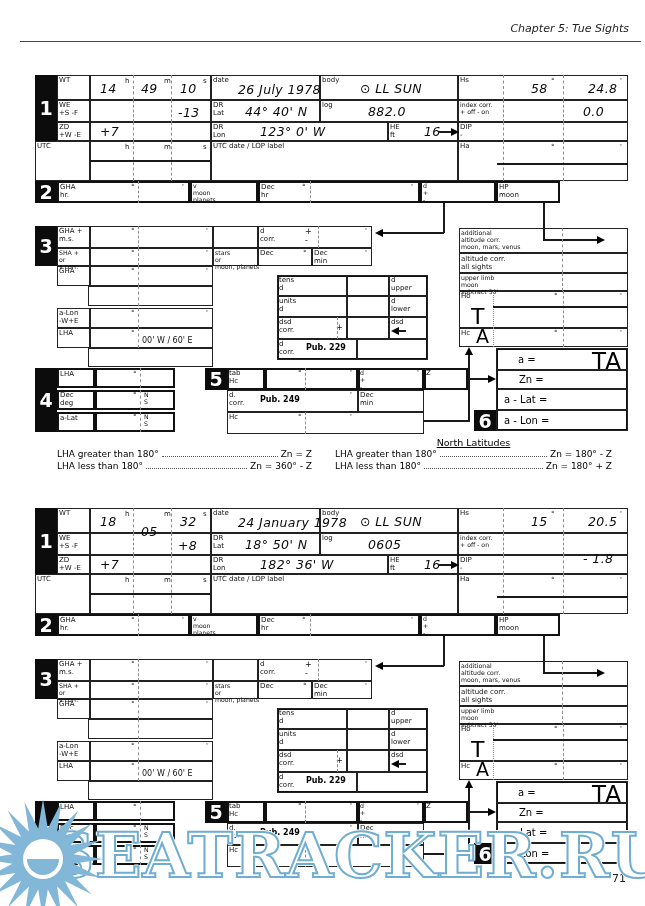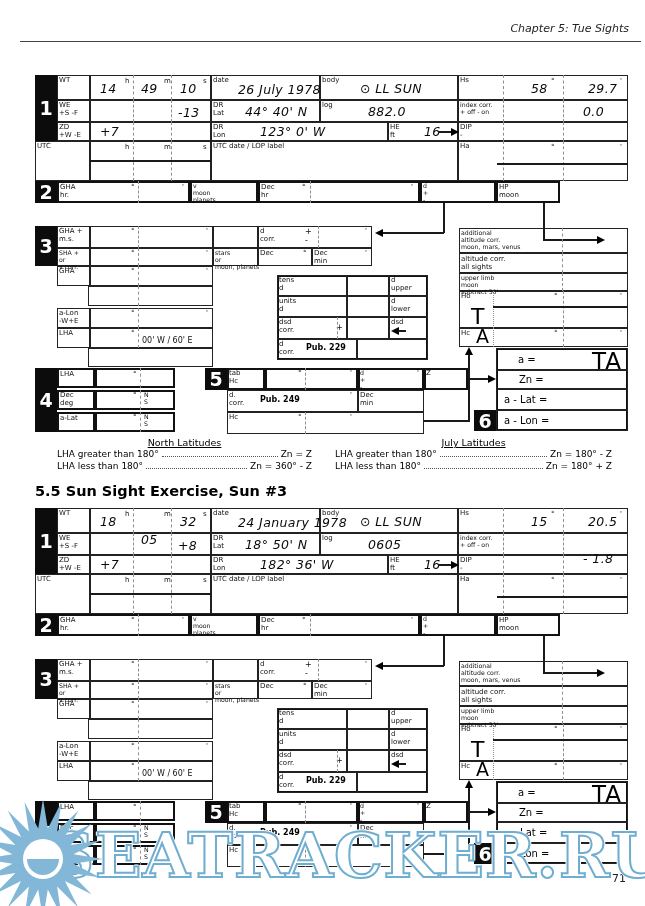--- a/index.html
+++ b/index.html
@@ -125,21 +125,21 @@
   <div class="d" style="left:563px;top:66px;height:40px"></div>
   <div class="ln" style="left:90px;top:85px;width:121px;height:1.5px"></div>
   <div class="ln" style="left:497px;top:88px;width:131px;height:1.5px"></div>
 
   <div class="hw" style="left:100px;top:6px">14</div>
   <div class="hw" style="left:141px;top:6px">49</div>
   <div class="hw" style="left:180px;top:6px">10</div>
   <div class="hw" style="left:238px;top:7px">26 July 1978</div>
   <div class="hw" style="left:360px;top:6px">⊙ LL SUN</div>
   <div class="hw" style="left:531px;top:6px">58</div>
-  <div class="hw" style="left:588px;top:6px">29.7</div>
+  <div class="hw" style="left:588px;top:6px">24.8</div>
   <div class="hw" style="left:178px;top:30px">-13</div>
   <div class="hw" style="left:245px;top:29px">44° 40' N</div>
   <div class="hw" style="left:368px;top:29px">882.0</div>
   <div class="hw" style="left:583px;top:29px">0.0</div>
   <div class="hw" style="left:100px;top:49px">+7</div>
   <div class="hw" style="left:260px;top:49px">123° 0' W</div>
   <div class="hw" style="left:424px;top:49px">16</div>
   <div class="ln" style="left:438px;top:56px;width:14px;height:1.8px"></div>
   <div class="tri tr" style="left:451px;top:53px"></div>
 
@@ -355,44 +355,42 @@
   <div class="d" style="left:305px;top:293px;height:22px"></div>
   <div class="d" style="left:305px;top:337px;height:22px"></div>
   <div class="m" style="left:298px;top:294px">°</div>
   <div class="m" style="left:350px;top:294px">'</div>
   <div class="m" style="left:417px;top:294px">'</div>
   <div class="m" style="left:350px;top:316px">'</div>
   <div class="m" style="left:298px;top:338px">°</div>
   <div class="m" style="left:350px;top:338px">'</div>
 </div>
 
-  <div class="ntitle" style="left:57px;top:437px;width:255px">North Latitudes</div>
   <div class="nrow" style="left:57px;top:449px;width:255px">
     <span>LHA greater than 180°</span>
       <span class="fill"></span>
       <span>Zn = Z</span>
   </div>
   <div class="nrow" style="left:57px;top:461px;width:255px">
     <span>LHA less than 180°</span>
       <span class="fill"></span>
       <span>Zn = 360° - Z</span>
   </div>
-  <div class="ntitle" style="left:335px;top:437px;width:277px">July Latitudes</div>
+  <div class="ntitle" style="left:335px;top:437px;width:277px">North Latitudes</div>
   <div class="nrow" style="left:335px;top:449px;width:277px">
     <span>LHA greater than 180°</span>
       <span class="fill"></span>
       <span>Zn = 180° - Z</span>
   </div>
   <div class="nrow" style="left:335px;top:461px;width:277px">
     <span>LHA less than 180°</span>
       <span class="fill"></span>
       <span>Zn = 180° + Z</span>
   </div>
 
-  <div class="title" style="top:483px">5.5 Sun Sight Exercise, Sun #3</div>
   <div class="form" style="top:508px">
 
   <div class="n" style="left:35px;top:0;width:22px;height:66px">1</div>
   <div class="c" style="left:57px;top:0;width:33px;height:25px"></div>
   <div class="c" style="left:90px;top:0;width:121px;height:25px"></div>
   <div class="c" style="left:211px;top:0;width:109px;height:25px"></div>
   <div class="c" style="left:320px;top:0;width:138px;height:25px"></div>
   <div class="c" style="left:458px;top:0;width:170px;height:25px"></div>
   <div class="c" style="left:57px;top:25px;width:33px;height:22px"></div>
   <div class="c" style="left:90px;top:25px;width:121px;height:22px"></div>
@@ -456,21 +454,21 @@
   <div class="d" style="left:503px;top:25px;height:22px"></div>
   <div class="d" style="left:563px;top:25px;height:22px"></div>
   <div class="d" style="left:503px;top:47px;height:19px"></div>
   <div class="d" style="left:563px;top:47px;height:19px"></div>
   <div class="d" style="left:503px;top:66px;height:40px"></div>
   <div class="d" style="left:563px;top:66px;height:40px"></div>
   <div class="ln" style="left:90px;top:85px;width:121px;height:1.5px"></div>
   <div class="ln" style="left:497px;top:88px;width:131px;height:1.5px"></div>
 
   <div class="hw" style="left:100px;top:6px">18</div>
-  <div class="hw" style="left:141px;top:24px">05</div>
+  <div class="hw" style="left:141px;top:16px">05</div>
   <div class="hw" style="left:180px;top:6px">32</div>
   <div class="hw" style="left:238px;top:7px">24 January 1978</div>
   <div class="hw" style="left:360px;top:6px">⊙ LL SUN</div>
   <div class="hw" style="left:531px;top:6px">15</div>
   <div class="hw" style="left:588px;top:6px">20.5</div>
   <div class="hw" style="left:178px;top:30px">+8</div>
   <div class="hw" style="left:245px;top:29px">18° 50' N</div>
   <div class="hw" style="left:368px;top:29px">0605</div>
   <div class="hw" style="left:583px;top:43px">- 1.8</div>
   <div class="hw" style="left:100px;top:49px">+7</div>

